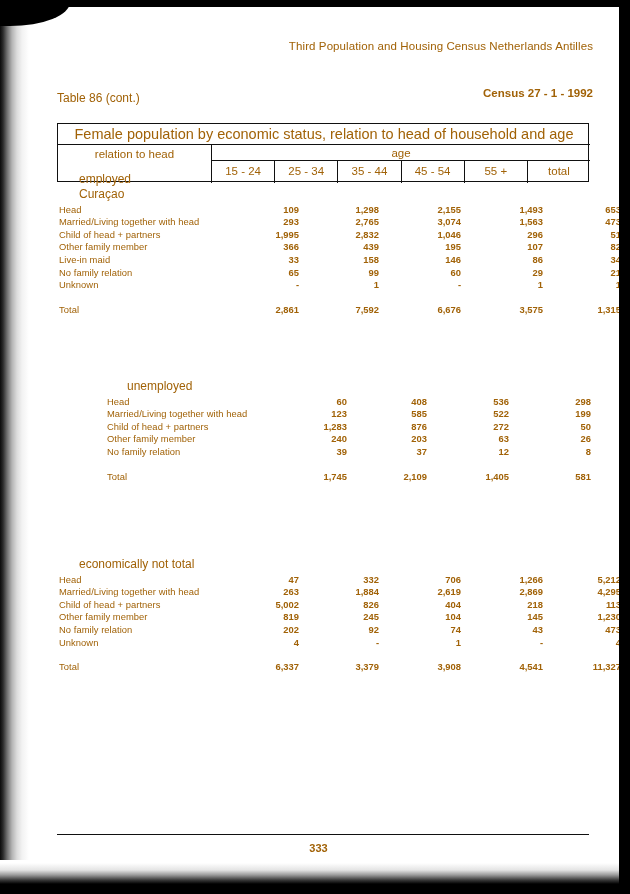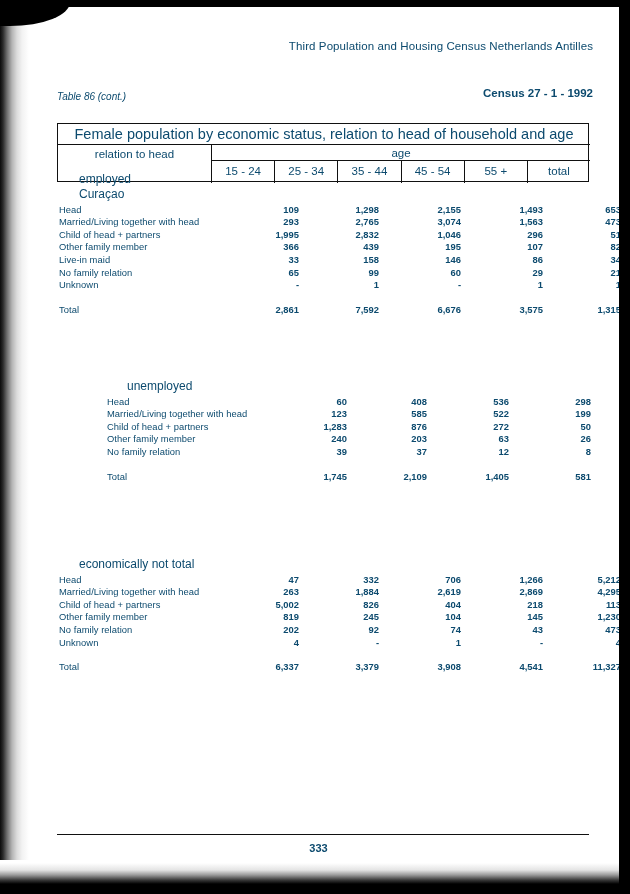--- a/index.html
+++ b/index.html
@@ -84,38 +84,37 @@
     pointer-events: none;
   }
 
   
   .content {
     position: absolute;
     left: 0;
     top: 0;
     width: 601px;
     height: 862px;
-    color: #0c4a6e;
+    color: #a16207;
   }
 
   .running-head {
     position: absolute;
     right: 26px;
     top: 33px;
     font-size: 11.5px;
     letter-spacing: 0.1px;
     white-space: nowrap;
   }
 
   .table-label {
     position: absolute;
     left: 39px;
     top: 84px;
-    font-size: 10px;
-    font-style: italic;
+    font-size: 12px;
   }
   .census-date {
     position: absolute;
     right: 26px;
     top: 80px;
     font-size: 11.5px;
     font-weight: bold;
     white-space: nowrap;
   }
 

